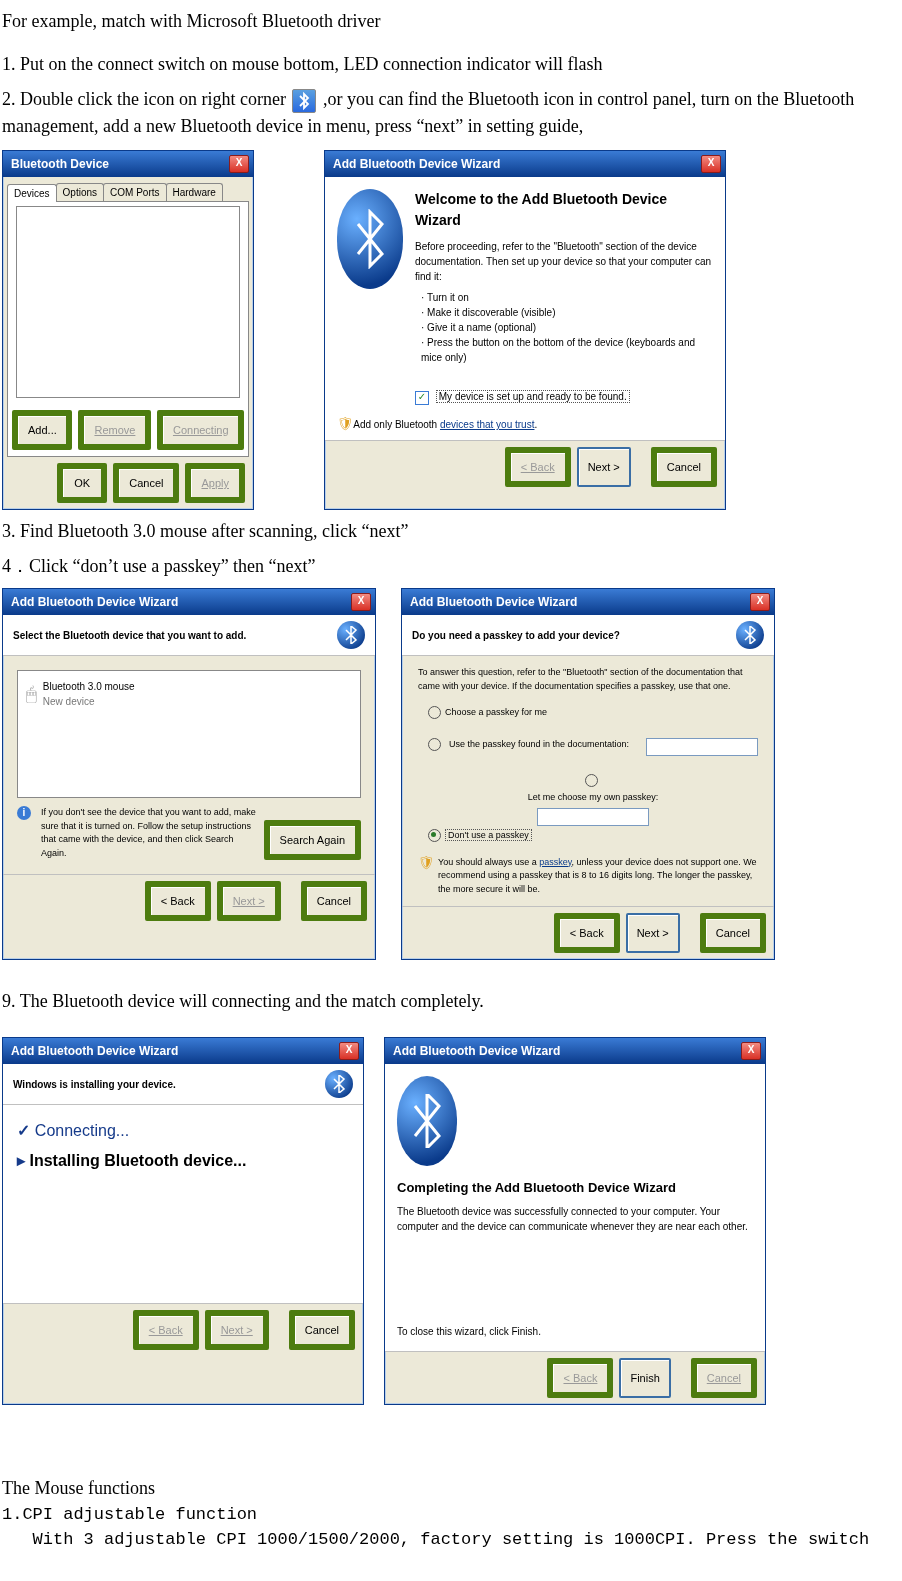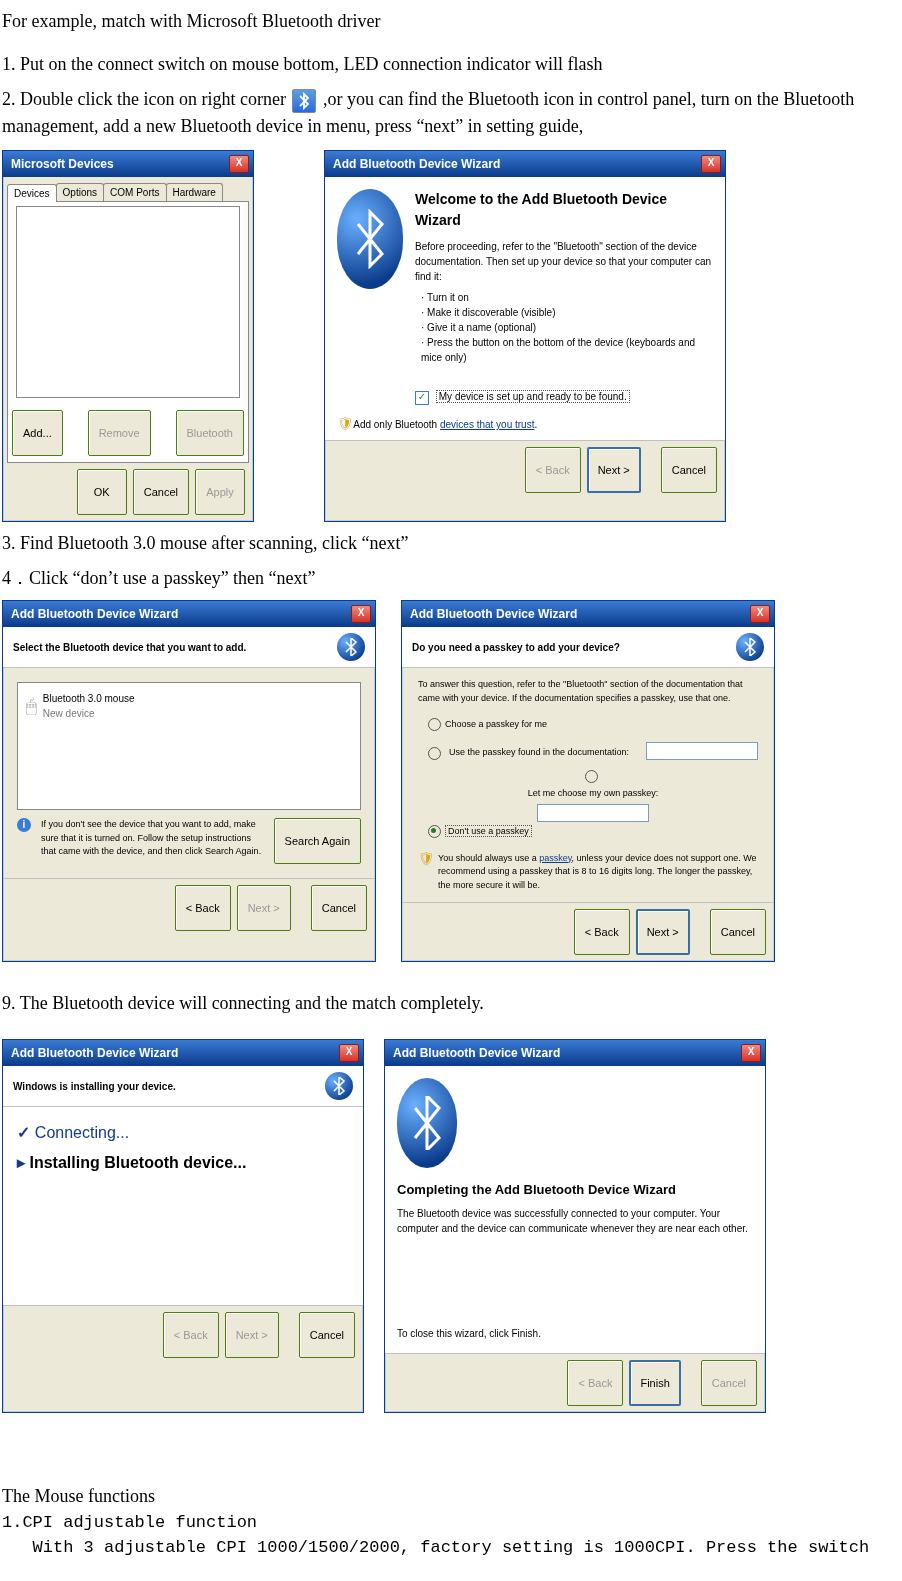--- a/index.html
+++ b/index.html
@@ -53,31 +53,31 @@
     border:1px solid #8a1c1c;
     border-radius:2px;
     color:#fff;
     font-family: Arial;
     font-size:10px;
     line-height:14px;
     text-align:center;
     font-weight:bold;
   }
   .btn {
-    border:1px solid #4d7c0f;
+    border:6px solid #4d7c0f;
     background:#ece9d8;
-    padding:16px 10px;
+    padding:8px 10px;
     font-family: Tahoma, sans-serif;
     font-size:11px;
     min-width:50px;
     text-align:center;
     border-radius:2px;
     box-shadow: 1px 1px 0 #fff inset;
   }
-  .btn[disabled] { color:#999; }
+  .btn[disabled] { color:#999;text-decoration:underline; }
   .btn.primary { border:2px solid #3a6ea5; padding:0 9px; }
   .tabs { display:flex; padding: 6px 4px 0 4px; }
   .tab {
     border:1px solid #888;
     border-bottom:none;
     padding:1px 6px;
     font-size:10px;
     background:#ece9d8;
     border-radius:3px 3px 0 0;
     margin-right:-1px;
@@ -183,35 +183,35 @@
         <path d="M6 5 L14 13 L10 17 L10 3 L14 7 L6 15" stroke="#fff" stroke-width="1.8" fill="none"></path>
       </svg>
   </span>
   <span>  ,or you can find the Bluetooth icon in control panel, turn on the Bluetooth management,    add a new Bluetooth device in menu, press “next” in setting guide,</span>
 </div>
 
 <div class="row">
 
   <div class="win" style="width:250px;">
     <div class="titlebar">
-      <span>Microsoft Devices</span>
+      <span>Bluetooth Device</span>
       <div class="closebtn">X</div>
     </div>
     <div class="tabs">
       <div class="tab active">Devices</div>
       <div class="tab">Options</div>
       <div class="tab">COM Ports</div>
       <div class="tab">Hardware</div>
     </div>
     <div style="background:#fff; border:1px solid #888; margin:0 4px; padding:4px;">
       <div class="panel" style="min-height:190px;"></div>
       <div class="btnrow between" style="padding:6px 0 2px 0;">
         <button class="btn">Add...</button>
         <button class="btn" disabled="">Remove</button>
-        <button class="btn" disabled="">Bluetooth</button>
+        <button class="btn" disabled="">Connecting</button>
       </div>
     </div>
     <div class="btnrow">
       <button class="btn">OK</button>
       <button class="btn">Cancel</button>
       <button class="btn" disabled="">Apply</button>
     </div>
   </div>
 
   <div class="win" style="width:400px;">
@@ -305,21 +305,21 @@
       <div class="bt-logo sm">
         <svg width="14" height="18" viewBox="0 0 14 18">
             <path d="M2 4 L12 14 L7 18 L7 0 L12 4 L2 14" stroke="#fff" stroke-width="1.5" fill="none"></path>
           </svg>
       </div>
     </div>
     <div style="padding:10px 16px; font-size:9px;">
       <div>To answer this question, refer to the "Bluetooth" section of the documentation that came with your device. If the documentation specifies a passkey, use that one.</div>
       <div style="padding:10px 0 4px 10px;">
         <div style="margin:3px 0;"><span class="radio"></span><span>Choose a passkey for me</span></div>
-        <div style="margin:10px 0; display:flex; align-items:flex-end; gap:4px;">
+        <div style="margin:18px 0; display:flex; align-items:flex-start; gap:4px;">
           <span class="radio"></span>
             <span style="flex:1;">Use the passkey found in the documentation:</span>
           <span class="tinput"></span>
         </div>
         <div style="margin:3px 0; display:flex; align-items:center; gap:4px;flex-direction:column;">
           <span class="radio"></span>
             <span style="flex:1;">Let me choose my own passkey:</span>
           <span class="tinput"></span>
         </div>
         <div style="margin:3px 0;"><span class="radio sel"></span><span class="dotted">Don't use a passkey</span></div>

